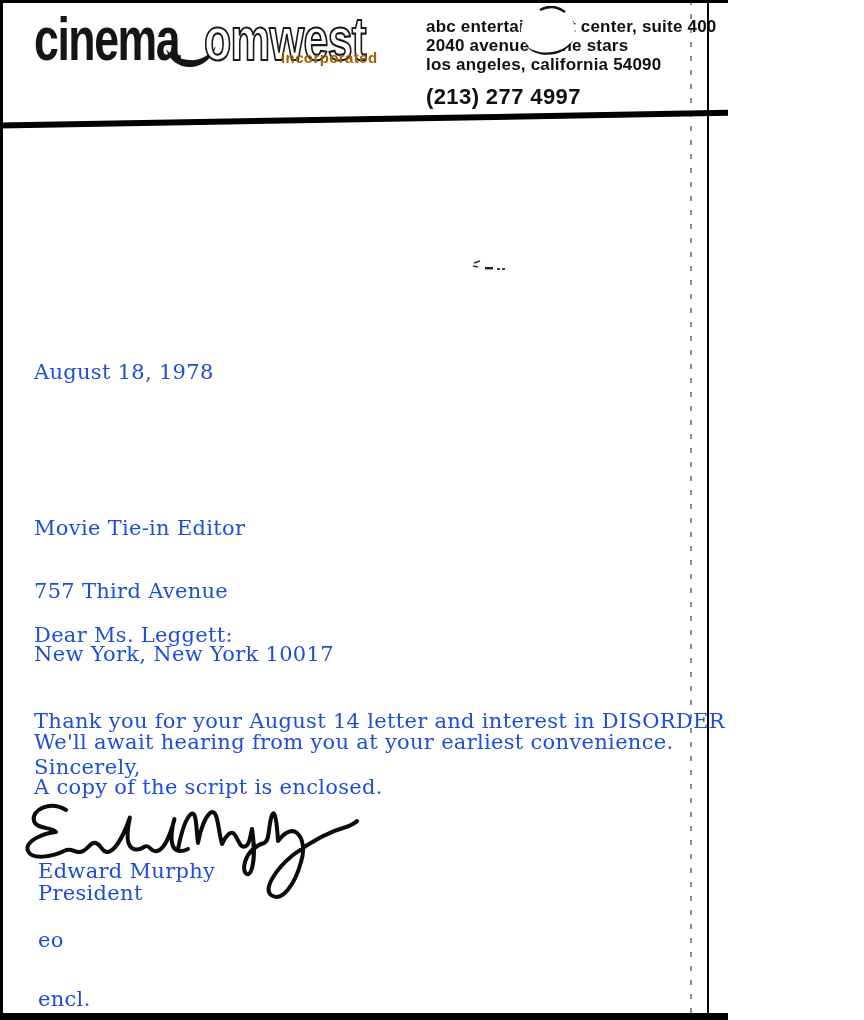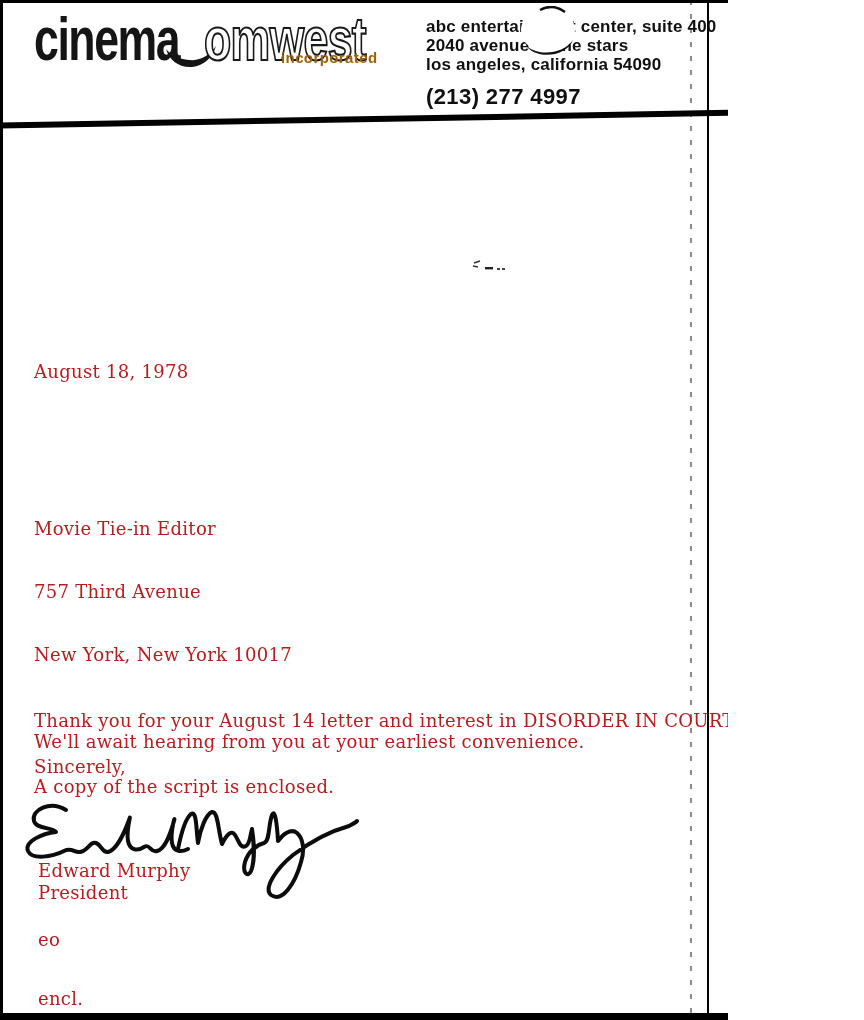--- a/index.html
+++ b/index.html
@@ -62,22 +62,22 @@
   }
   .vline-solid {
     position:absolute; left:707px; top:0; width:2px; height:1020px;
     background:#000;
   }
 
   
   .tw {
     position:absolute; left:34px;
     font-family:"DejaVu Serif", serif;
-    font-size:18px; line-height:22px; letter-spacing:0.3px;
-    color:#b91c1c; white-space:pre;
+    font-size:21px; line-height:22px; letter-spacing:0.3px;
+    color:#1d4ed8; white-space:pre;
   }
   .tw div { white-space:pre; }
   .recipient { top:476px; line-height:21px; }
   .date-line { top:361px; }
   .salutation { top:624px; }
   .para1 { top:666px; }
   .para2 { top:731px; }
   .closing { top:756px; }
   .signer-name { top:860px; left:38px; }
   .signer-title { top:882px; left:38px; }
@@ -135,20 +135,21 @@
   </svg>
 
   <div class="tw date-line">August 18, 1978</div>
 
   <div class="tw recipient">
     <div>Movie Tie-in Editor</div>
     <div>757 Third Avenue</div>
     <div>New York, New York 10017</div>
   </div>
 
+  <div class="tw salutation">Dear Ms. Leggett:</div>
 
   <div class="tw para1">
     <div>Thank you for your August 14 letter and interest in DISORDER IN COURT.</div>
     <div>A copy of the script is enclosed.</div>
   </div>
 
   <div class="tw para2">We'll await hearing from you at your earliest convenience.</div>
 
   <div class="tw closing">Sincerely,</div>
 

